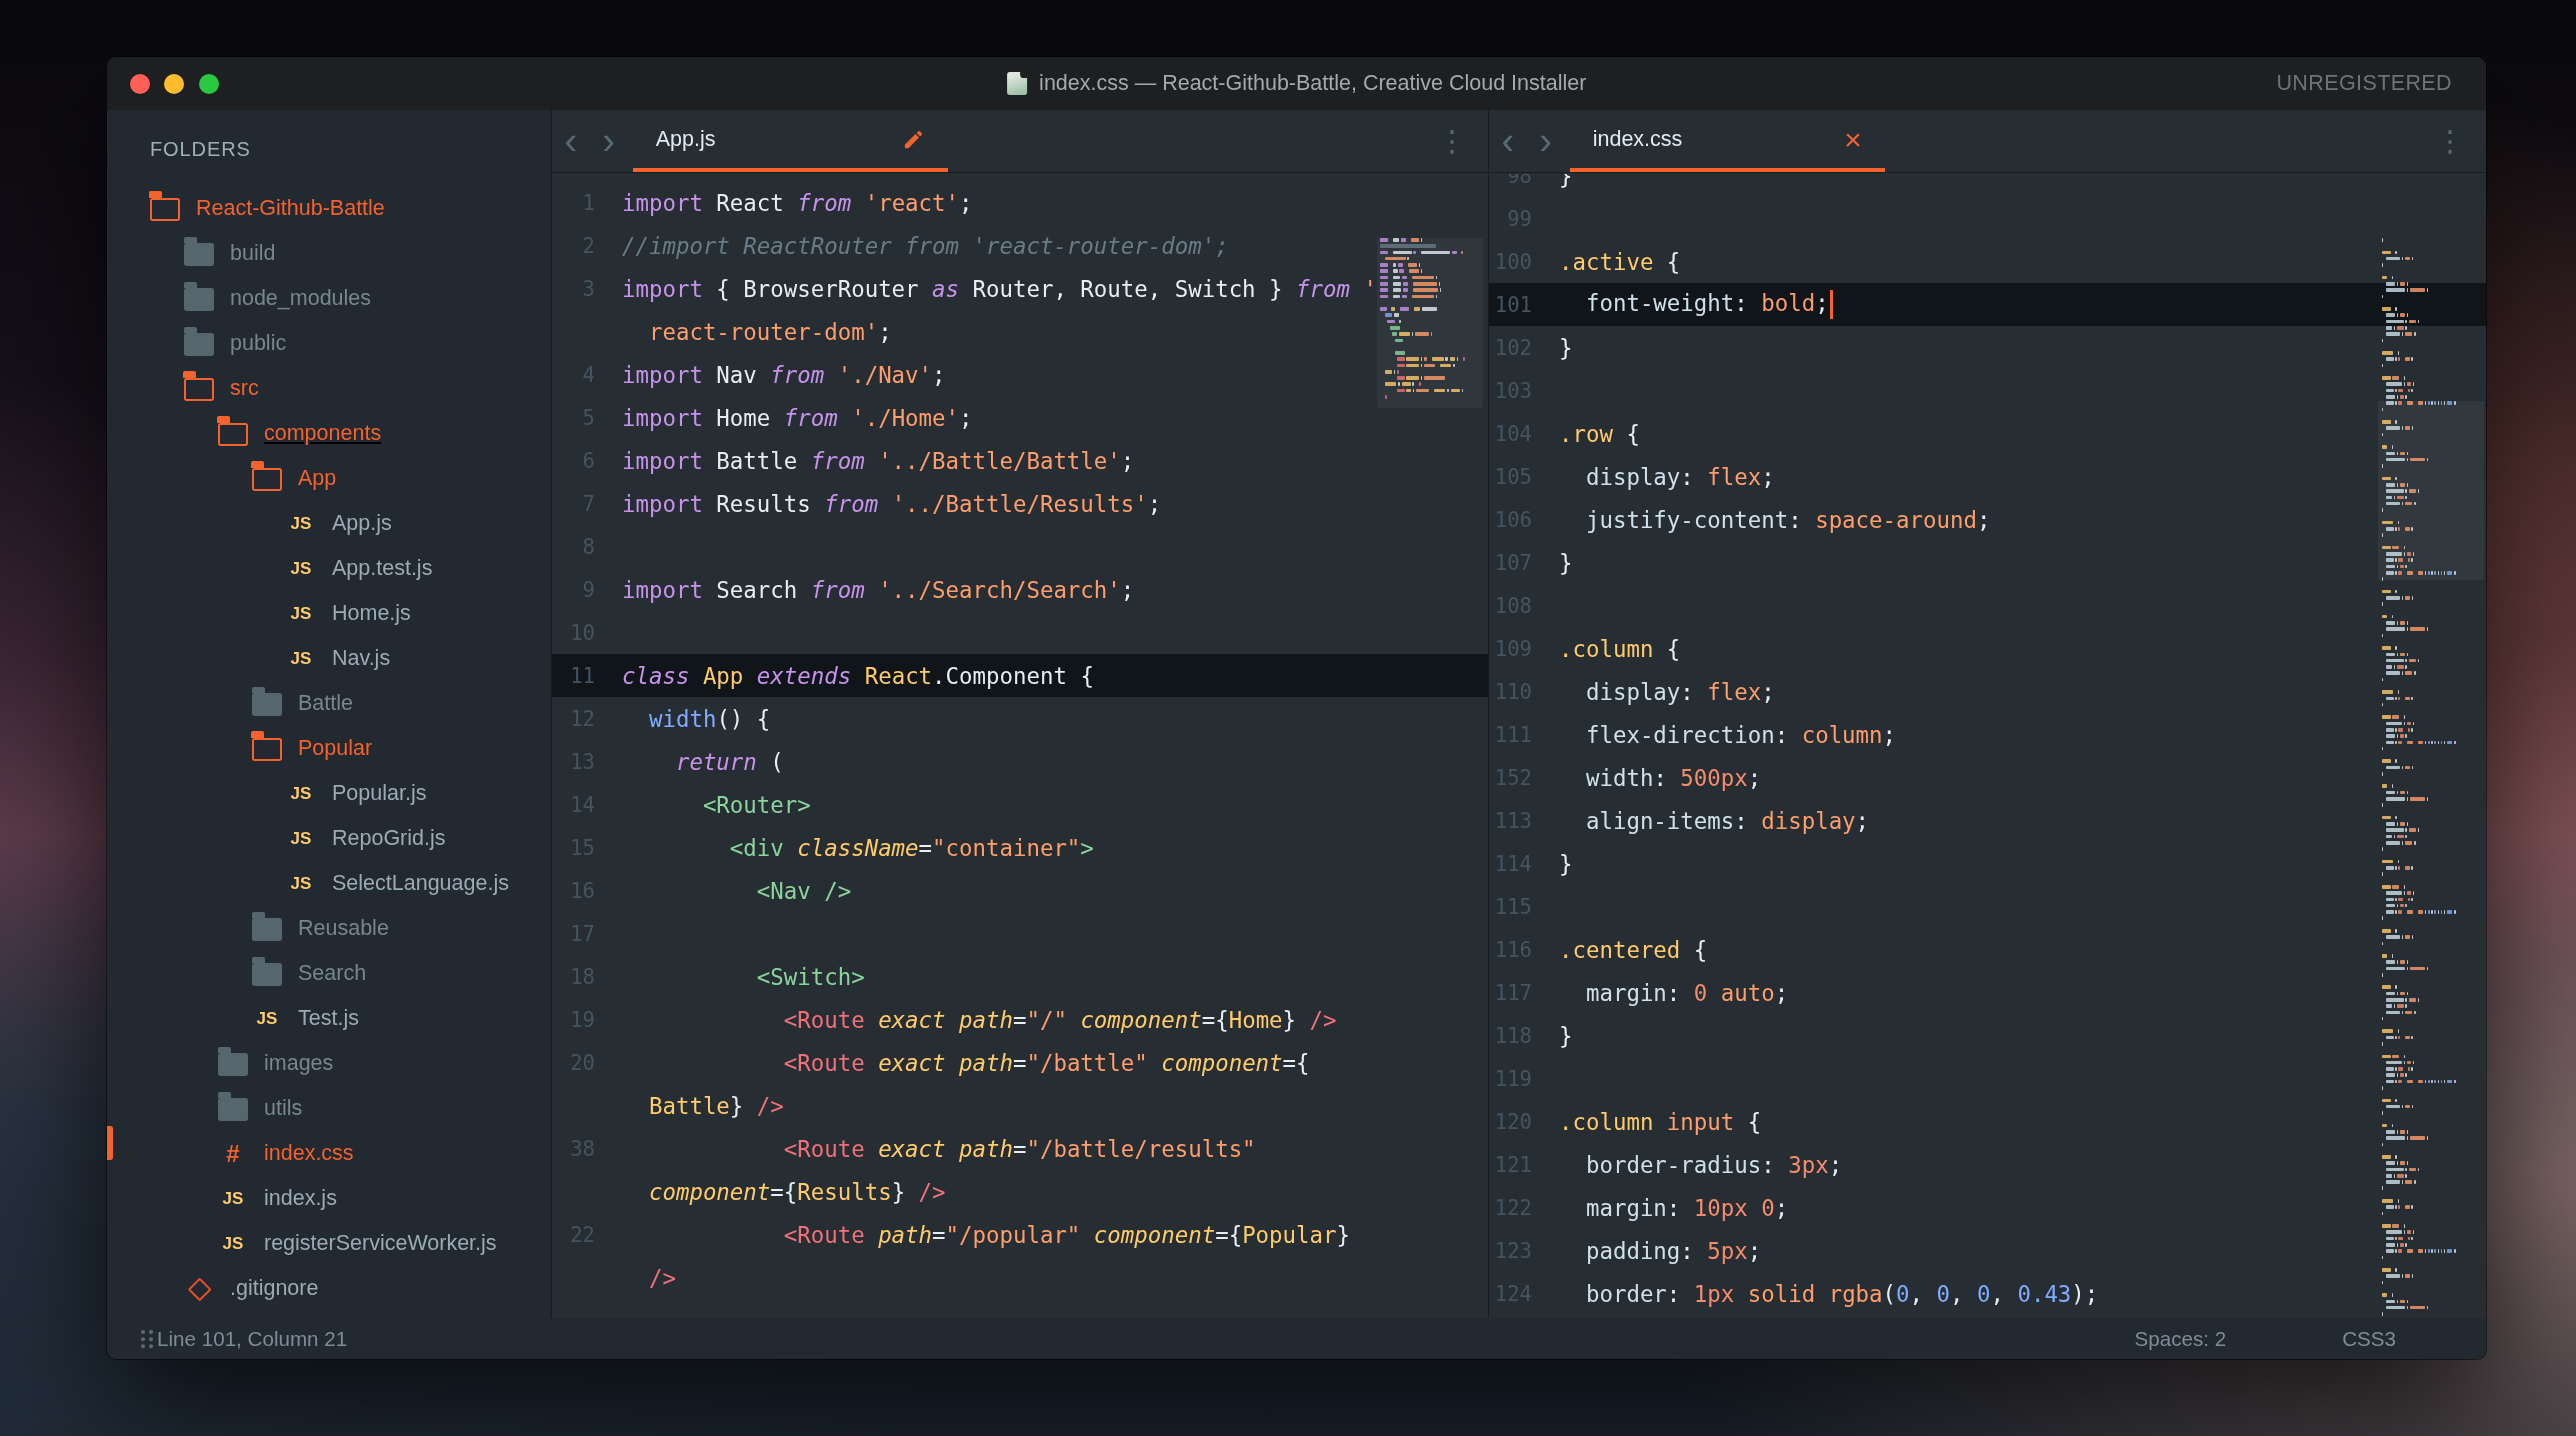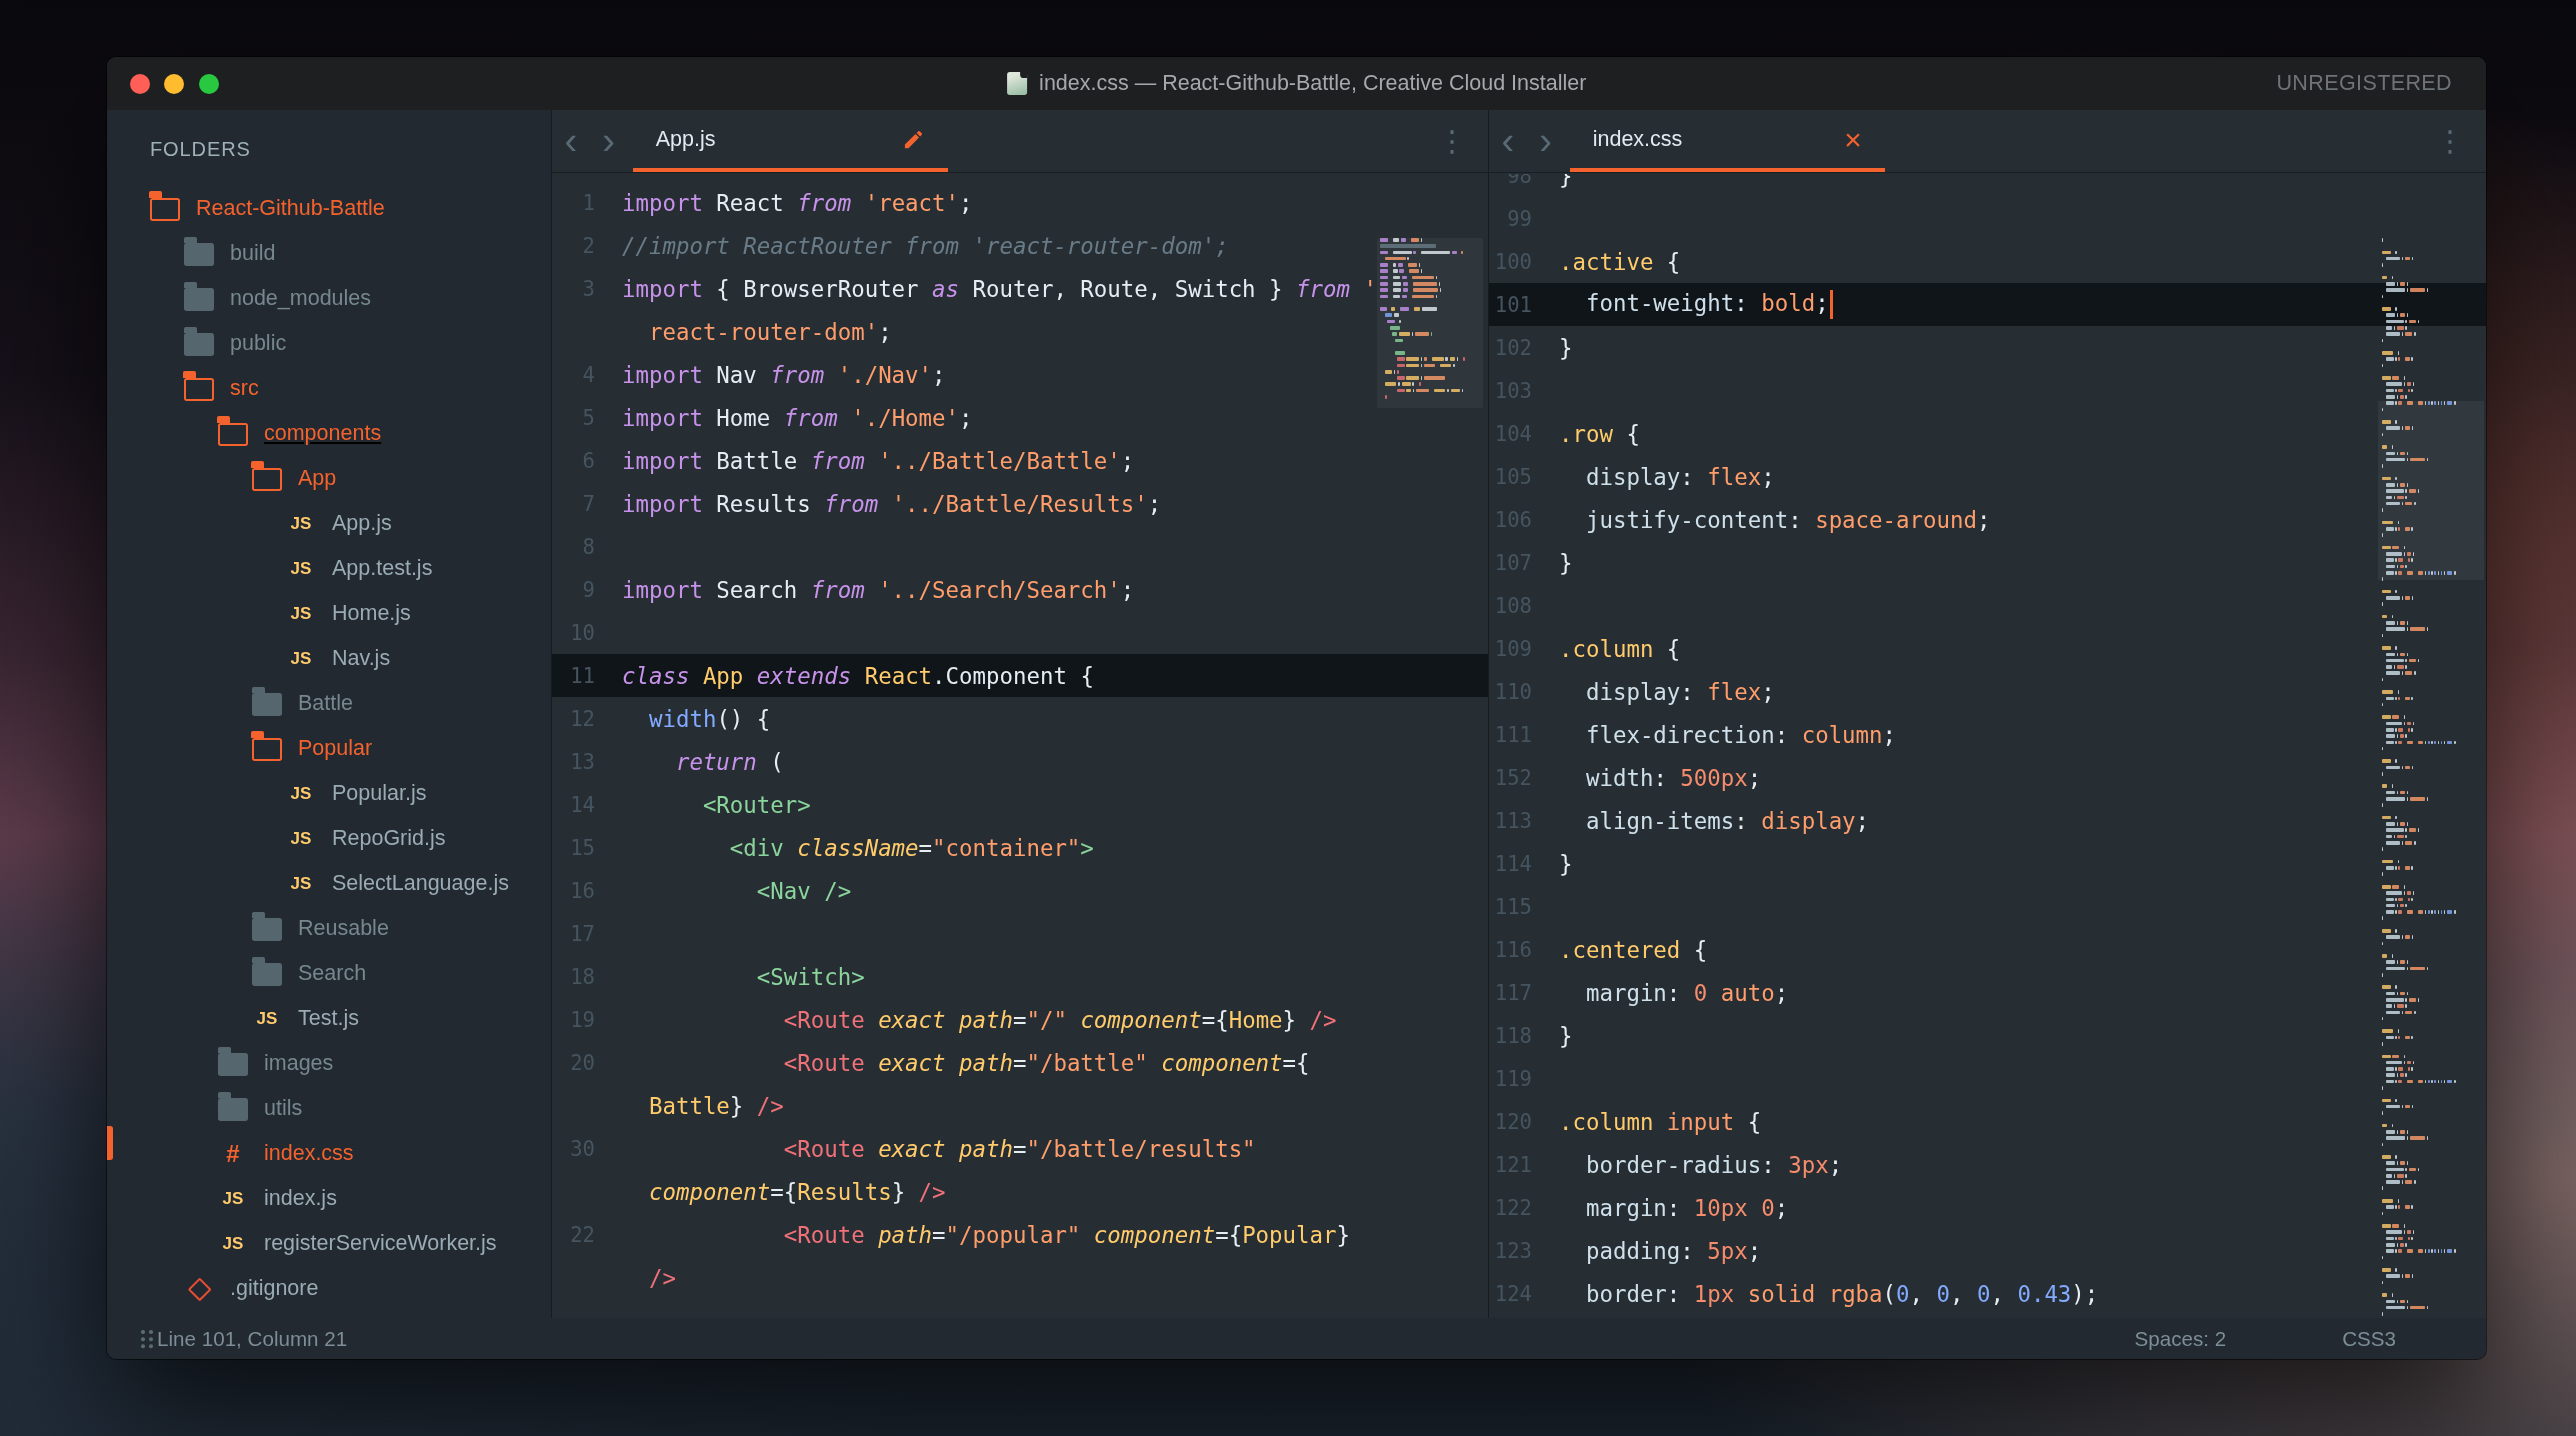--- a/index.html
+++ b/index.html
@@ -251,21 +251,21 @@
               <div class="crow"><span class="ln">12</span><span class="lc"><span class="tk-pl">  </span><span class="tk-fn">width</span><span class="tk-pl">() {</span></span></div>
               <div class="crow"><span class="ln">13</span><span class="lc"><span class="tk-pl">    </span><span class="tk-kwi">return</span><span class="tk-pl"> (</span></span></div>
               <div class="crow"><span class="ln">14</span><span class="lc"><span class="tk-tag">      &lt;Router&gt;</span></span></div>
               <div class="crow"><span class="ln">15</span><span class="lc"><span class="tk-tag">        &lt;div </span><span class="tk-attr">className</span><span class="tk-pl">=</span><span class="tk-str">"container"</span><span class="tk-tag">&gt;</span></span></div>
               <div class="crow"><span class="ln">16</span><span class="lc"><span class="tk-tag">          &lt;Nav /&gt;</span></span></div>
               <div class="crow"><span class="ln">17</span><span class="lc"></span></div>
               <div class="crow"><span class="ln">18</span><span class="lc"><span class="tk-tag">          &lt;Switch&gt;</span></span></div>
               <div class="crow"><span class="ln">19</span><span class="lc"><span class="tk-tag2">            &lt;Route </span><span class="tk-attr">exact path</span><span class="tk-pl">=</span><span class="tk-str">"/"</span><span class="tk-pl"> </span><span class="tk-attr">component</span><span class="tk-pl">={</span><span class="tk-cls">Home</span><span class="tk-pl">}</span><span class="tk-tag2"> /&gt;</span></span></div>
               <div class="crow"><span class="ln">20</span><span class="lc"><span class="tk-tag2">            &lt;Route </span><span class="tk-attr">exact path</span><span class="tk-pl">=</span><span class="tk-str">"/battle"</span><span class="tk-pl"> </span><span class="tk-attr">component</span><span class="tk-pl">={</span></span></div>
               <div class="crow"><span class="ln"></span><span class="lc"><span class="tk-pl">  </span><span class="tk-cls">Battle</span><span class="tk-pl">} </span><span class="tk-tag2">/&gt;</span></span></div>
-              <div class="crow"><span class="ln">30</span><span class="lc"><span class="tk-tag2">            &lt;Route </span><span class="tk-attr">exact path</span><span class="tk-pl">=</span><span class="tk-str">"/battle/results"</span></span></div>
+              <div class="crow"><span class="ln">38</span><span class="lc"><span class="tk-tag2">            &lt;Route </span><span class="tk-attr">exact path</span><span class="tk-pl">=</span><span class="tk-str">"/battle/results"</span></span></div>
               <div class="crow"><span class="ln"></span><span class="lc"><span class="tk-pl">  </span><span class="tk-attr">component</span><span class="tk-pl">={</span><span class="tk-cls">Results</span><span class="tk-pl">}</span><span class="tk-tag2"> /&gt;</span></span></div>
               <div class="crow"><span class="ln">22</span><span class="lc"><span class="tk-tag2">            &lt;Route </span><span class="tk-attr">path</span><span class="tk-pl">=</span><span class="tk-str">"/popular"</span><span class="tk-pl"> </span><span class="tk-attr">component</span><span class="tk-pl">={</span><span class="tk-cls">Popular</span><span class="tk-pl">}</span></span></div>
               <div class="crow"><span class="ln"></span><span class="lc"><span class="tk-tag2">  /&gt;</span></span></div>
             </div>
           <div class="minimap" id="mm1">
               <div class="mrow">
                 <span class="mseg" style="width: 7.5px; background: rgb(199, 146, 234);"></span>
                 <span class="mseg sp" style="width: 1.3px;"></span>
                 <span class="mseg" style="width: 6.3px; background: rgb(230, 238, 244);"></span>
                 <span class="mseg" style="width: 5px; background: rgb(199, 146, 234);"></span>

